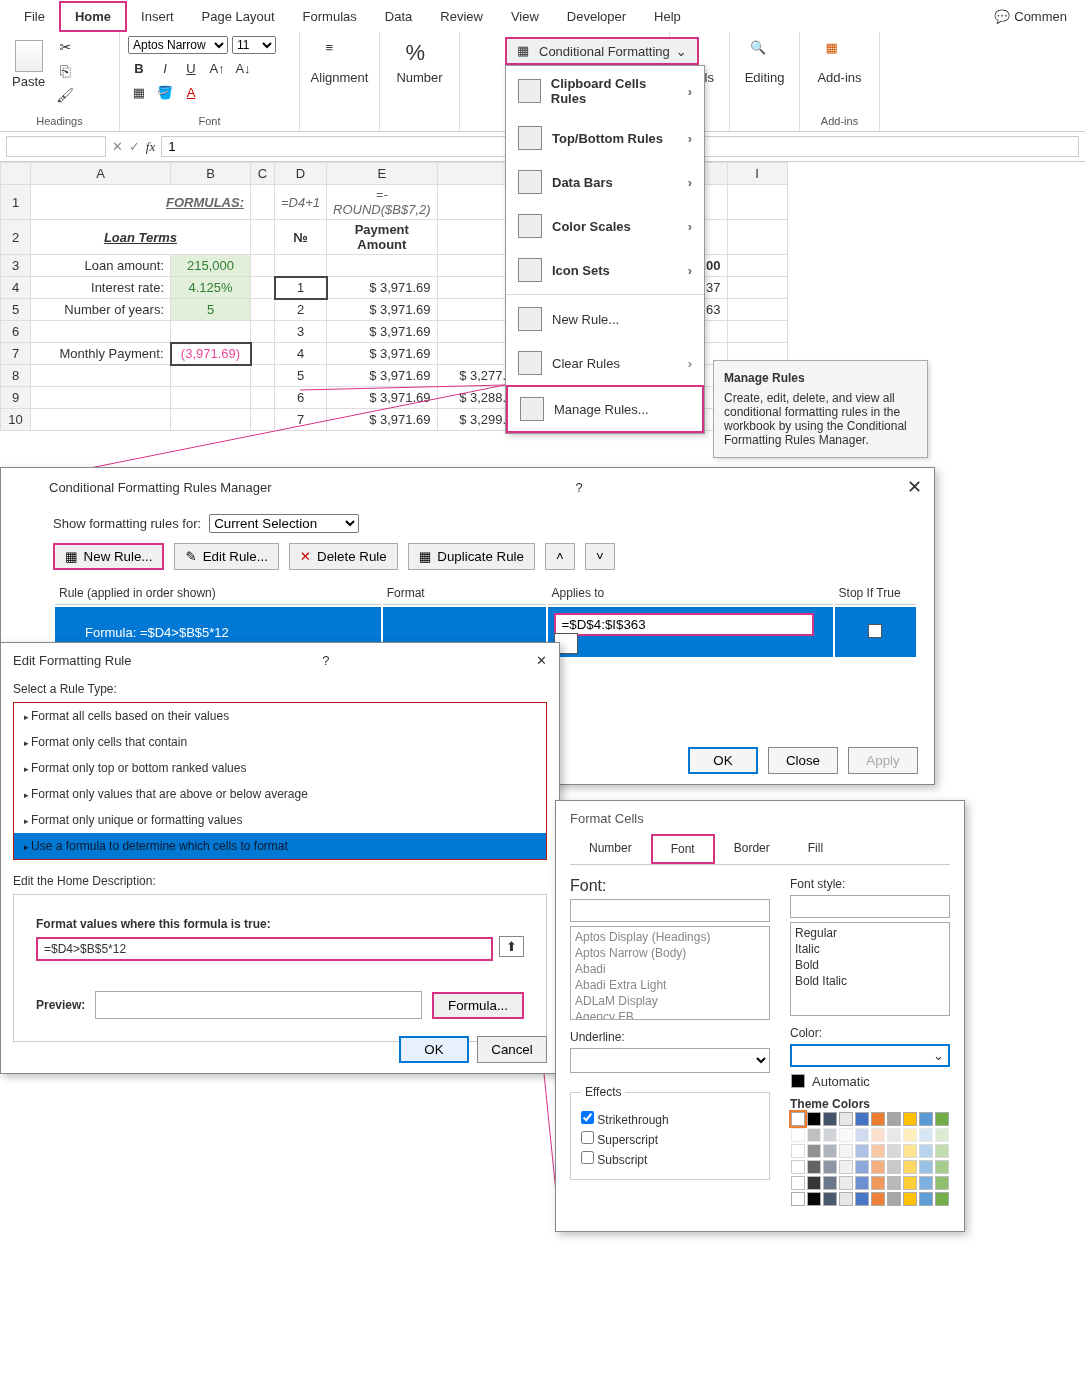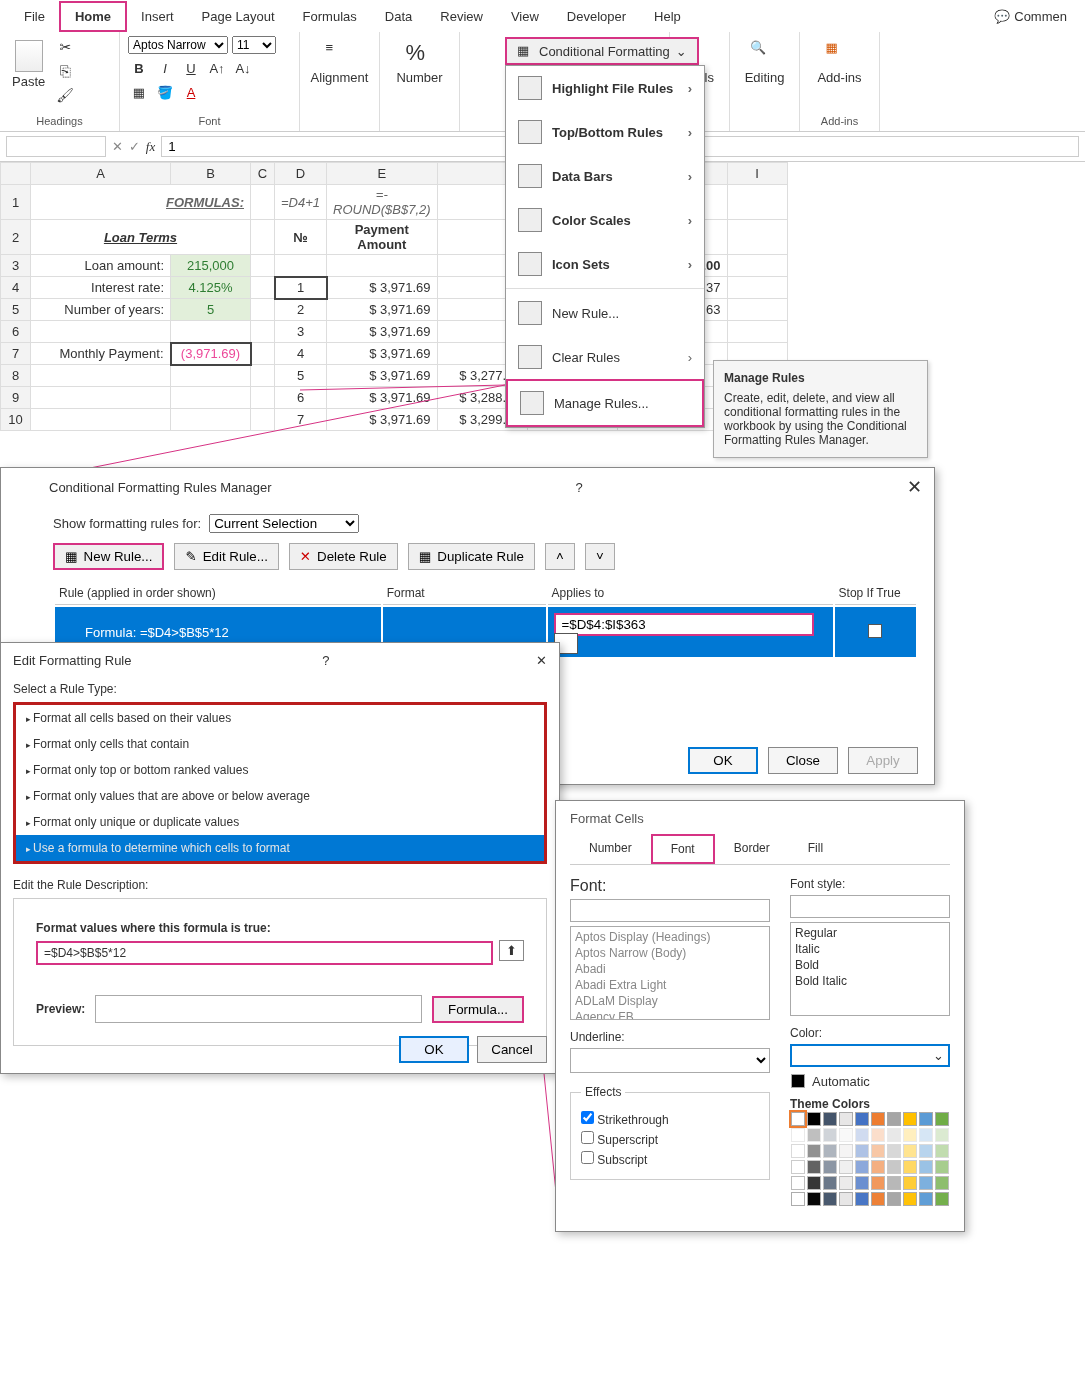--- a/index.html
+++ b/index.html
@@ -77,24 +77,24 @@
 .rules-table tr.selected { background: #0078d4; color: #fff; }
 .applies-input { background: #fff; color: #000; border: 2px solid #d63384; padding: 2px 6px; width: 260px; }
 .rules-footer { position: absolute; bottom: 10px; right: 16px; display: flex; gap: 10px; }
 .rules-footer button { width: 70px; padding: 4px; border: 1px solid #888; background: #f5f5f5; }
 .rules-footer .ok { border: 2px solid #0078d4; }
 
 
 .edit-rule { position: absolute; left: 0; top: 642px; width: 560px; height: 432px; background: #fff; border: 1px solid #888; box-shadow: 3px 3px 8px rgba(0,0,0,0.25); z-index: 25; padding: 10px 12px; }
 .edit-rule-header { display: flex; }
 .edit-rule-header .close { margin-left: auto; cursor: pointer; }
-.rule-types { border: 3px solid #b91c1c; margin: 6px 0 14px 0; }
+.rule-types { border: 1px solid #b91c1c; margin: 6px 0 14px 0; }
 .rule-type-item { padding: 6px 10px; font-size: 12px; cursor: pointer; }
 .rule-type-item::before { content: "▸ "; font-size: 9px; }
-.rule-type-item.selected { background: #0078d4; color: #e5e5e5; }
+.rule-type-item.selected { background: #0078d4; color: #0f172a; }
 .formula-box { border: 2px solid #d63384; padding: 3px 6px; margin-top: 6px; font-size: 12px; }
 .preview-row { display: flex; align-items: center; gap: 10px; margin-top: 30px; }
 .preview-box { flex: 1; border: 1px solid #aaa; height: 28px; }
 .format-btn { border: 2px solid #d63384; padding: 4px 14px; }
 .edit-rule-footer { position: absolute; bottom: 10px; right: 12px; display: flex; gap: 8px; }
 .edit-rule-footer button { width: 70px; padding: 4px; border: 1px solid #888; background: #f0f0f0; }
 .edit-rule-footer .ok { border: 2px solid #0078d4; background: #e8f0fe; }
 
 
 .format-cells { position: absolute; left: 555px; top: 800px; width: 410px; height: 432px; background: #fff; border: 1px solid #888; box-shadow: 3px 3px 8px rgba(0,0,0,0.25); z-index: 30; padding: 10px 14px; }
@@ -220,21 +220,21 @@
 </div>
 
 <div class="cf-button">
   <span class="mini-icon">▦</span>
   <span>Conditional Formatting</span>
   <span>⌄</span>
 </div>
 <div class="cf-menu">
   <div class="cf-item bold">
       <span class="cf-item-icon"></span>
-      <span>Highlight File Rules</span>
+      <span>Clipboard Cells Rules</span>
       <span class="arrow">›</span>
     </div>
   <div class="cf-item bold">
       <span class="cf-item-icon"></span>
       <span>Top/Bottom Rules</span>
       <span class="arrow">›</span>
     </div>
   <div class="cf-item bold">
       <span class="cf-item-icon"></span>
       <span>Data Bars</span>
@@ -476,24 +476,24 @@
     <span>Edit Formatting Rule</span>
     <span style="margin-left:auto;margin-right:16px">?</span>
     <span class="close">✕</span>
   </div>
   <div style="margin-top:14px;font-size:12px">Select a Rule Type:</div>
   <div class="rule-types">
     <div class="rule-type-item">Format all cells based on their values</div>
     <div class="rule-type-item">Format only cells that contain</div>
     <div class="rule-type-item">Format only top or bottom ranked values</div>
     <div class="rule-type-item">Format only values that are above or below average</div>
-    <div class="rule-type-item">Format only unique or duplicate values</div>
+    <div class="rule-type-item">Format only unique or formatting values</div>
     <div class="rule-type-item selected">Use a formula to determine which cells to format</div>
   </div>
-  <div style="font-size:12px">Edit the Rule Description:</div>
+  <div style="font-size:12px">Edit the Home Description:</div>
   <div style="border:1px solid #ccc;padding:22px;margin-top:6px">
     <div style="font-size:12px;font-weight:bold">Format values where this formula is true:</div>
     <div style="display:flex;gap:6px;align-items:center">
       <div class="formula-box" style="flex:1">=$D4&gt;$B$5*12</div>
       <span style="border:1px solid #888;padding:2px 6px">⬆</span>
     </div>
     <div class="preview-row">
       <span style="font-weight:bold;font-size:12px">Preview:</span>
       <div class="preview-box"></div>
       <button class="format-btn">Formula...</button>

